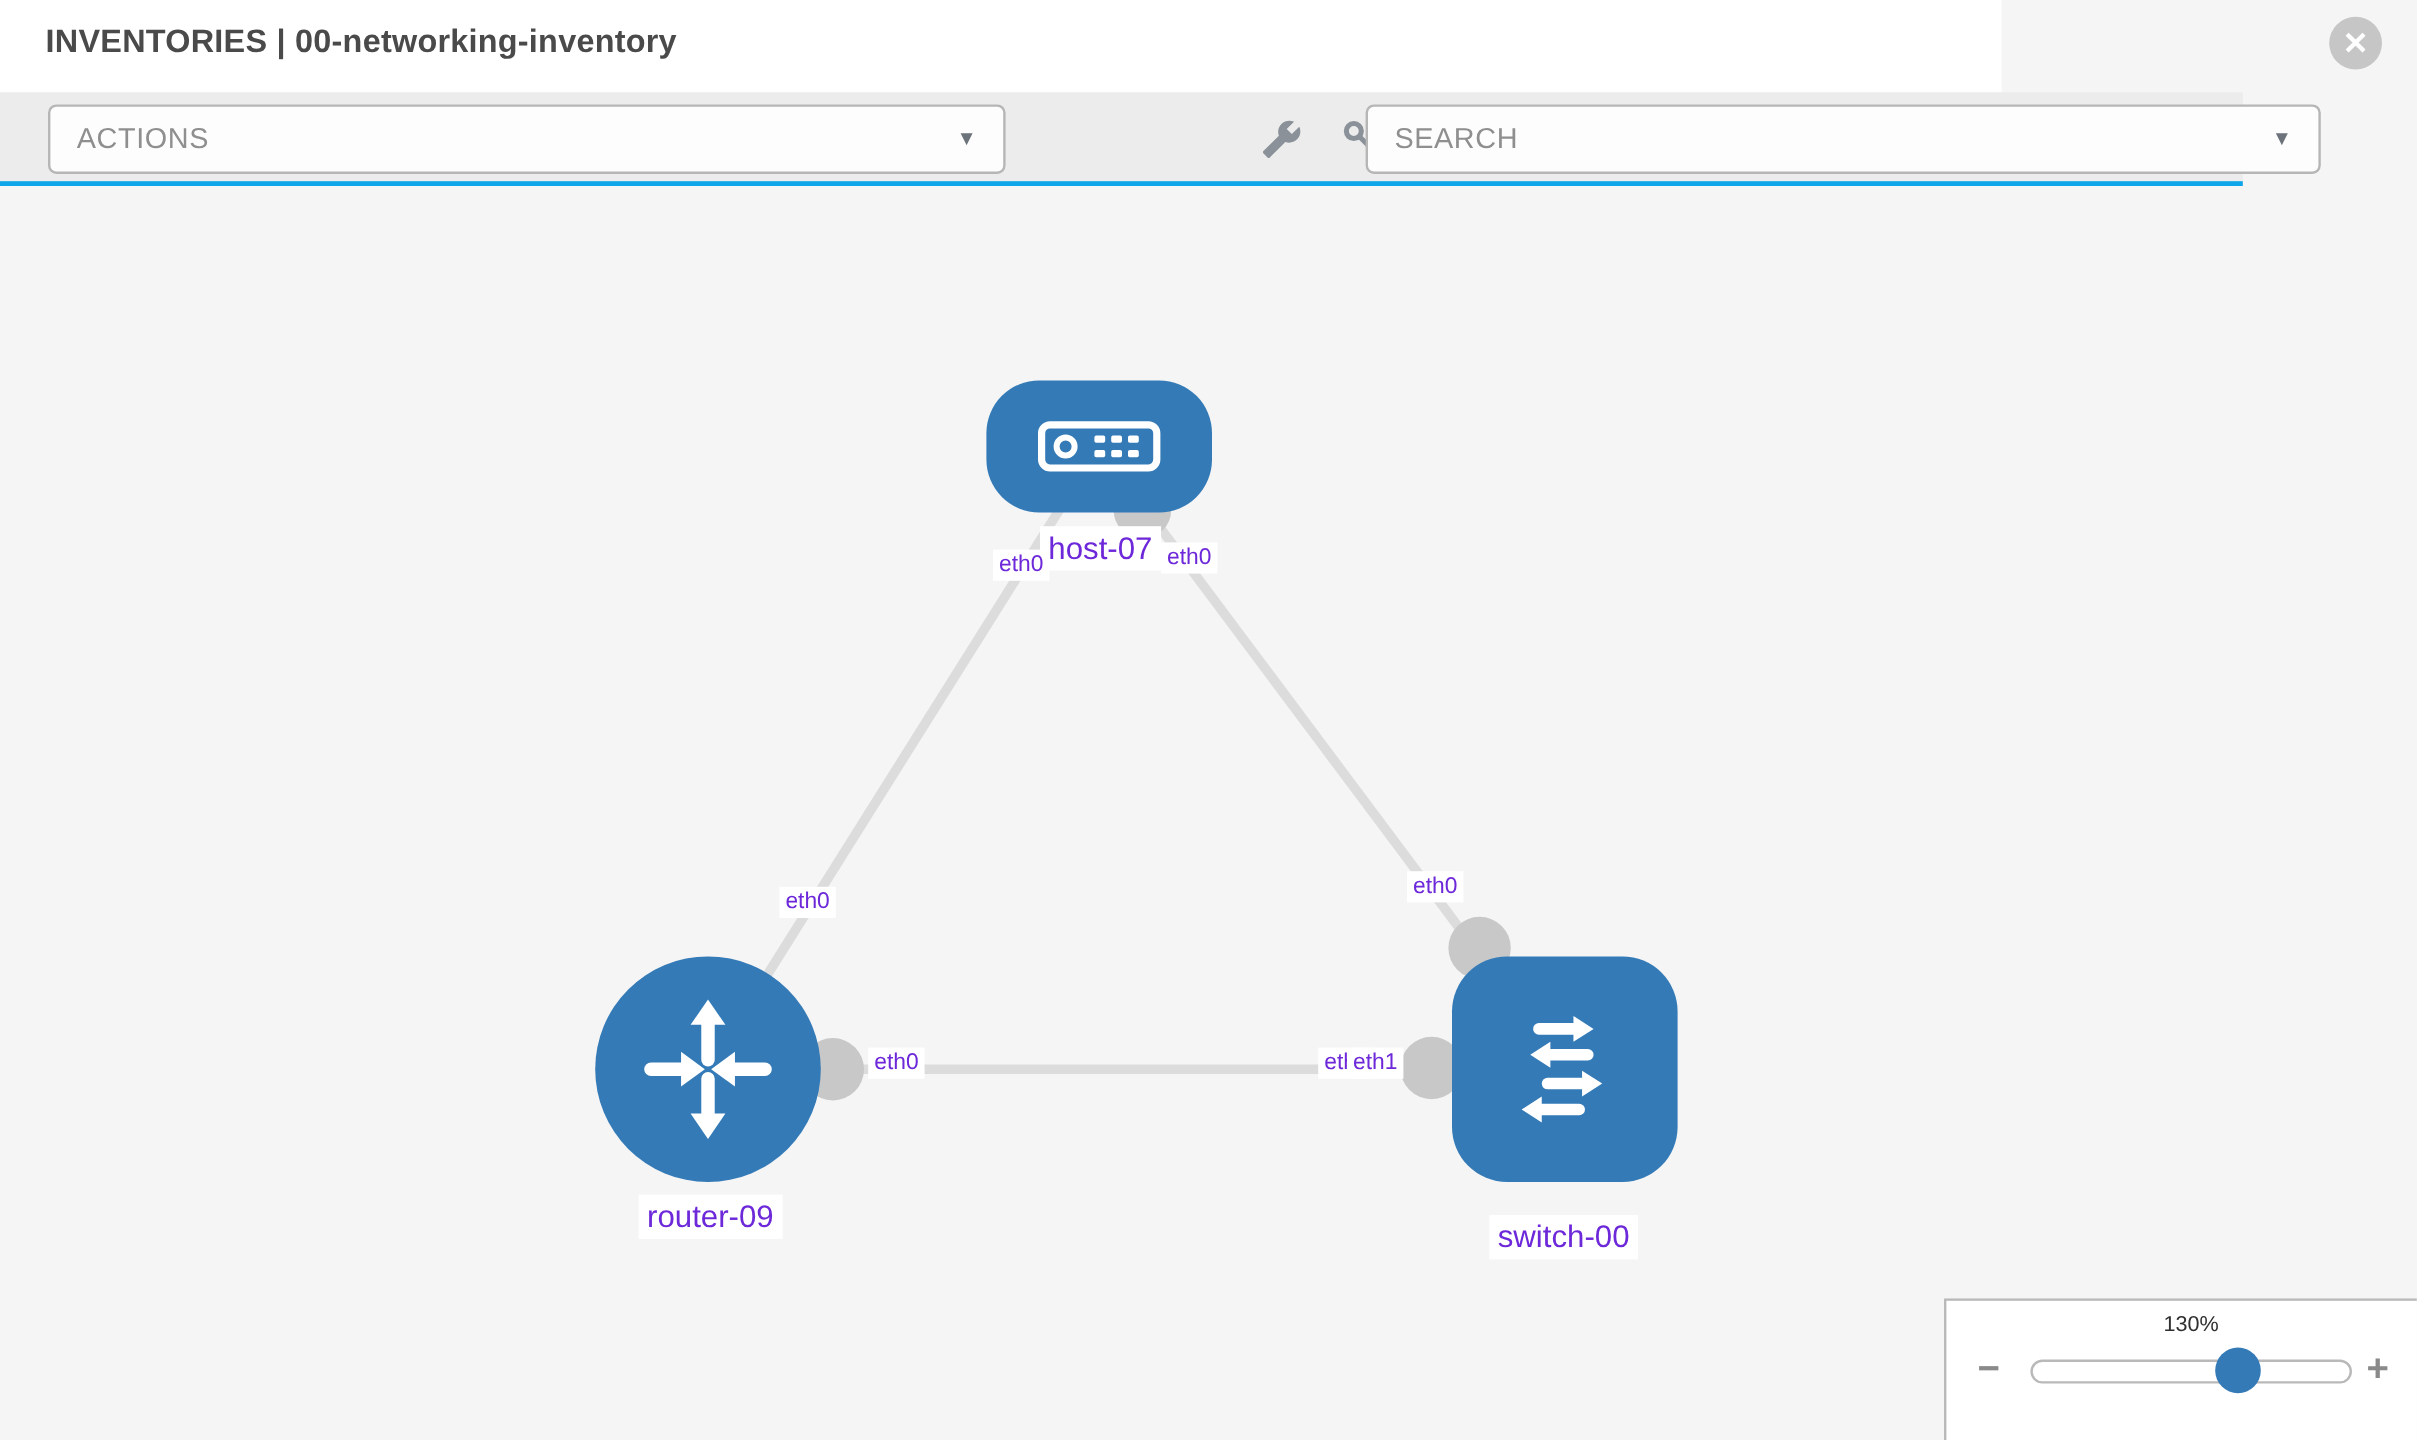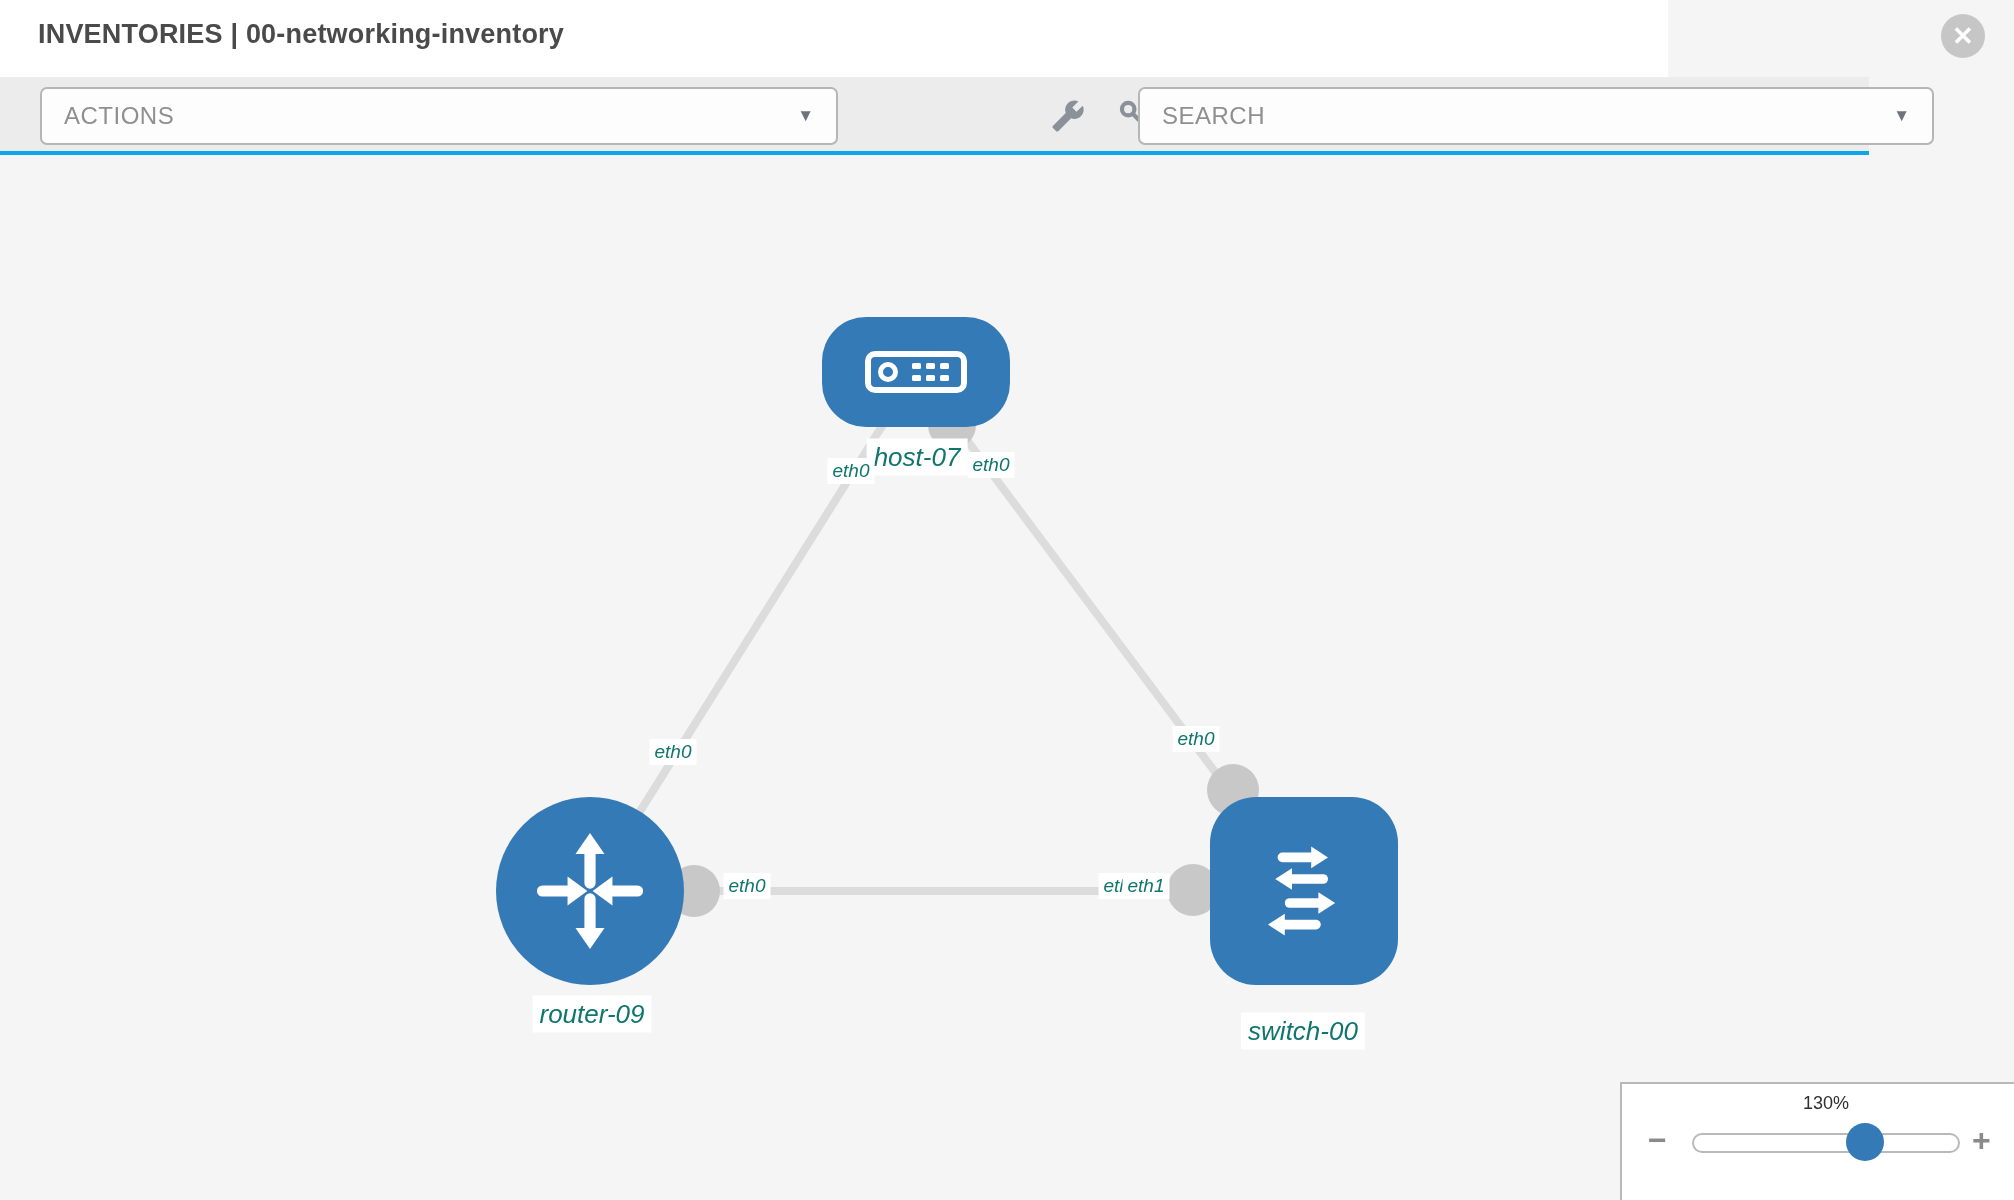--- a/index.html
+++ b/index.html
@@ -24,21 +24,21 @@
   .tool-icon{position:absolute;top:22px;width:34px;height:34px;cursor:pointer;}
   .wrench-icon{left:1051px;}
   .key-icon{left:1118px;}
   
   .canvas{position:absolute;left:0;top:157px;width:2014px;height:1043px;background:#f5f5f5;}
   .canvas svg.wires{position:absolute;left:0;top:0;}
   .node{position:absolute;background:#337ab7;display:flex;align-items:center;justify-content:center;cursor:pointer;}
   .node-host{left:822px;top:160px;width:188px;height:110px;border-radius:44px;}
   .node-router{left:496px;top:640px;width:188px;height:188px;border-radius:50%;}
   .node-switch{left:1210px;top:640px;width:188px;height:188px;border-radius:46px;}
-  .chip{position:absolute;transform:translate(-50%,-50%);background:#ffffff;color:#0f766e;white-space:nowrap;font-style:italic;}
+  .chip{position:absolute;transform:translate(-50%,-50%);background:#ffffff;color:#6d28d9;white-space:nowrap;}
   .node-label{font-size:26px;padding:3px 7px;}
   .if-label{font-size:19px;padding:2px 5px;}
   .host-label{left:917px;top:300px;}
   .router-label{left:592px;top:857px;}
   .switch-label{left:1303px;top:874px;}
   .if-hr-host{left:851px;top:314px;}
   .if-hs-host{left:991px;top:308px;}
   .if-hr-router{left:673px;top:595px;}
   .if-hs-switch{left:1196px;top:582px;}
   .if-rs-router{left:747px;top:729px;}

